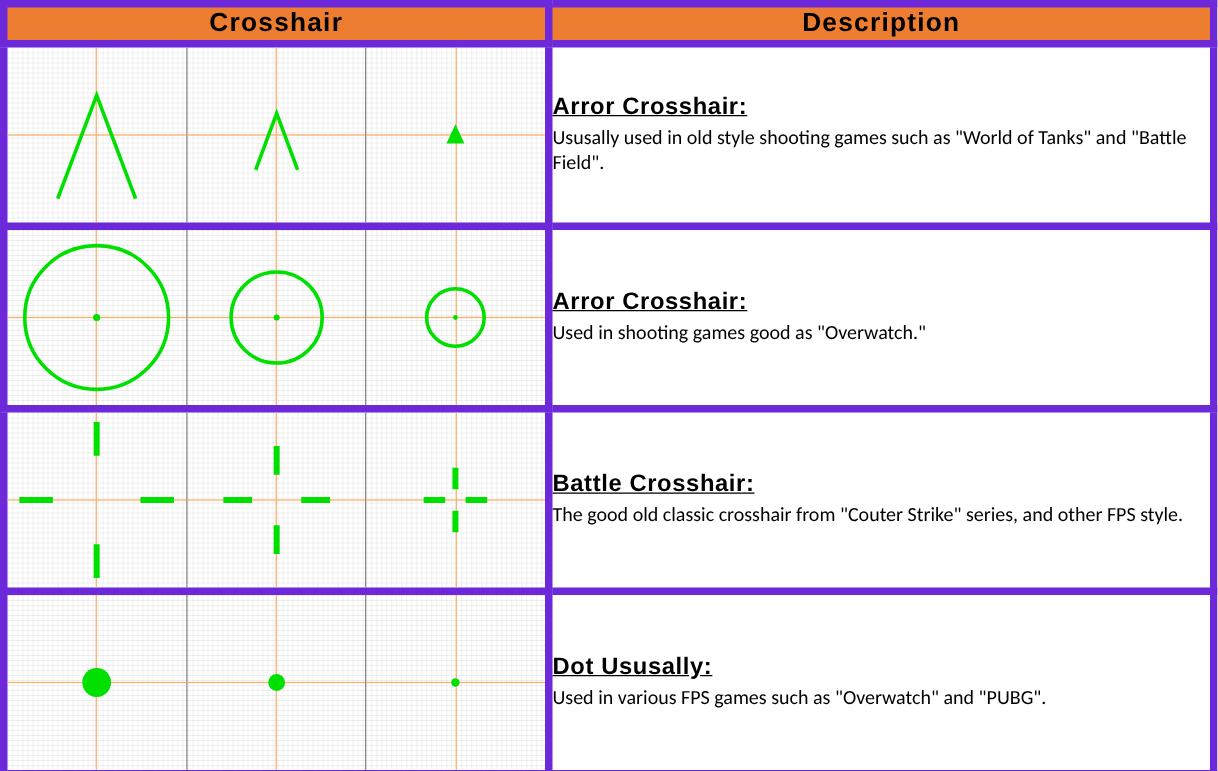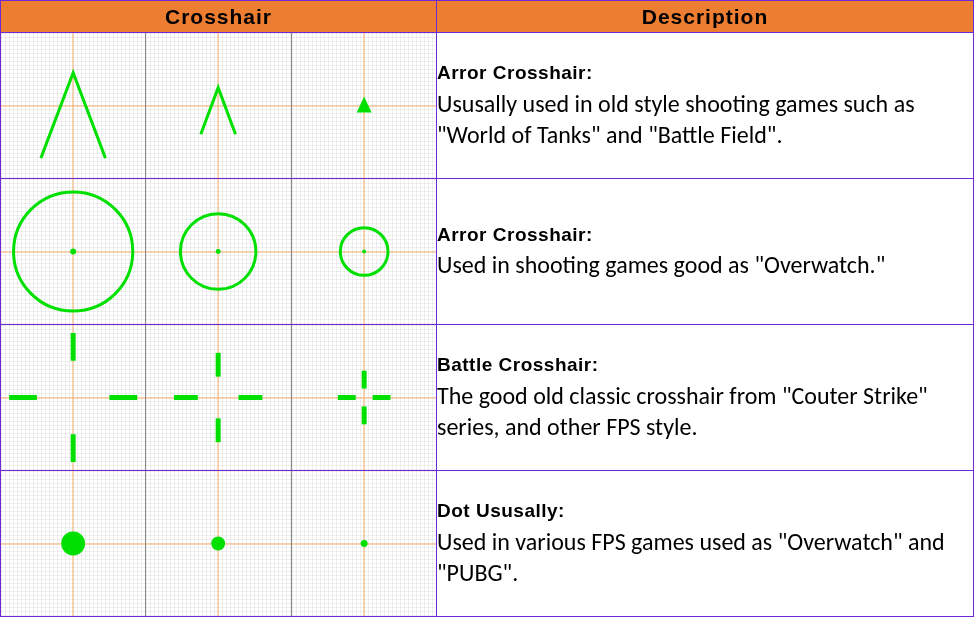--- a/index.html
+++ b/index.html
@@ -8,21 +8,21 @@
     padding: 0;
     font-family: "Segoe UI", Arial, sans-serif;
     background: #fff;
   }
   table.main {
     border-collapse: collapse;
     width: 974px;
     table-layout: fixed;
   }
   table.main th, table.main td {
-    border: 1px solid #6d28d9;
+    border: 6px solid #6d28d9;
     padding: 0;
     margin-top: 36px;
   }
   table.main th {
     background: #ed7d31;
     color: #000;
     font-family: "Bank Gothic", "Arial Black", Arial, sans-serif;
     font-weight: bold;
     font-size: 21px;
     letter-spacing: 1px;
@@ -59,24 +59,25 @@
     padding: 8px 14px;
     font-size: 19px;
     line-height: 1.3;
   }
   .desc-title {
     font-family: "Bank Gothic", "Arial Black", Arial, sans-serif;
     font-weight: bold;
     letter-spacing: 0.5px;
     font-size: 19px;
     margin-bottom: 2px;
+    text-decoration: underline;
   }
   .desc-body {
     font-family: Calibri, "Segoe UI", Arial, sans-serif;
-    font-size: 24px;
+    font-size: 16px;
   }
 </style>
 </head>
 <body>
 
 <table class="main">
   <colgroup>
     <col style="width:436px">
     <col>
   </colgroup>
@@ -223,18 +224,18 @@
             <div class="cross-v"></div>
               <div class="cross-h"></div>
             <svg viewBox="0 0 145 146">
                 <circle cx="72.5" cy="73" r="3.5" fill="#00e000"></circle>
               </svg>
           </div>
         </div>
       </td>
       <td class="desc-cell">
         <div class="desc-title">Dot Ususally:</div>
-        <div class="desc-body">Used in various FPS games used as "Overwatch" and "PUBG".</div>
+        <div class="desc-body">Used in various FPS games such as "Overwatch" and "PUBG".</div>
       </td>
     </tr>
 
   </tbody>
 </table>
 
 </body></html>

